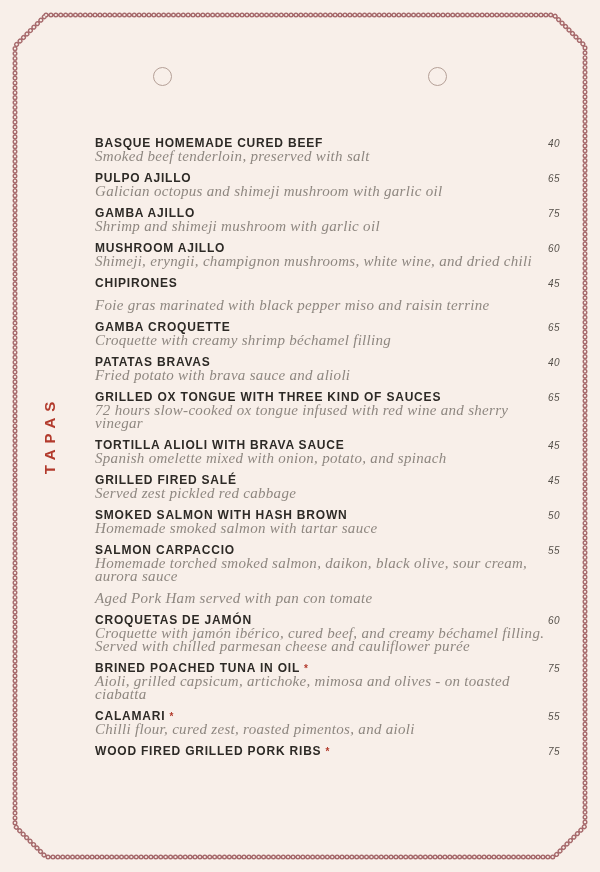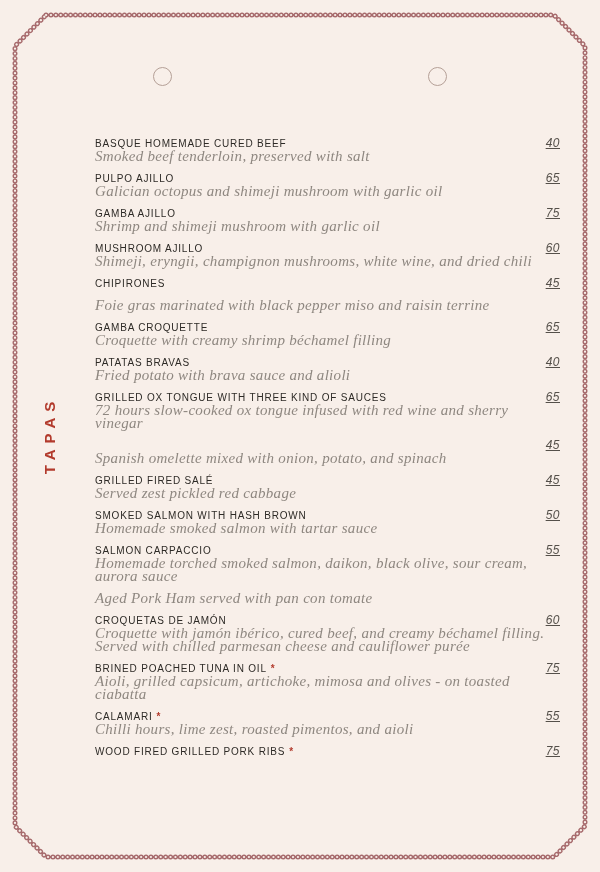--- a/index.html
+++ b/index.html
@@ -45,38 +45,37 @@
     left: 95px; top: 137px;
     width: 465px;
   }
   .menu-item { margin-bottom: 9px; }
   .item-head {
     display: flex;
     align-items: baseline;
     line-height: 13px;
   }
   .item-name {
-    font-size: 10px;
-    font-weight: normal;
+    font-size: 12px;
+    font-weight: bold;
     letter-spacing: 0.8px;
     color: #2d2a26;
   }
   .star {
     font-size: 10px;
     font-weight: bold;
     color: #b23a2c;
     margin-left: 4px;
   }
   .item-price {
     margin-left: auto;
-    font-size: 12px;
+    font-size: 10px;
     font-style: italic;
     color: #55504a;
     letter-spacing: 0.5px;
-    text-decoration: underline;
   }
   .item-desc {
     font-size: 15px;
     font-style: italic;
     color: #8e8780;
     letter-spacing: 0.3px;
     line-height: 13px;
     white-space: pre-line;
     font-family: Liberation Serif, serif;
   }
@@ -150,20 +149,21 @@
       </div>
       <div class="menu-item">
         <div class="item-head">
           <span class="item-name">GRILLED OX TONGUE WITH THREE KIND OF SAUCES</span>
           <span class="item-price">65</span>
         </div>
         <div class="item-desc">72 hours slow-cooked ox tongue infused with red wine and sherry vinegar</div>
       </div>
       <div class="menu-item">
         <div class="item-head">
+          <span class="item-name">TORTILLA ALIOLI WITH BRAVA SAUCE</span>
           <span class="item-price">45</span>
         </div>
         <div class="item-desc">Spanish omelette mixed with onion, potato, and spinach</div>
       </div>
       <div class="menu-item">
         <div class="item-head">
           <span class="item-name">GRILLED FIRED SALÉ</span>
           <span class="item-price">45</span>
         </div>
         <div class="item-desc">Served zest pickled red cabbage</div>
@@ -200,21 +200,21 @@
           <span class="item-price">75</span>
         </div>
         <div class="item-desc">Aioli, grilled capsicum, artichoke, mimosa and olives - on toasted ciabatta</div>
       </div>
       <div class="menu-item">
         <div class="item-head">
           <span class="item-name">CALAMARI</span>
           <span class="star">*</span>
           <span class="item-price">55</span>
         </div>
-        <div class="item-desc">Chilli hours, lime zest, roasted pimentos, and aioli</div>
+        <div class="item-desc">Chilli flour, cured zest, roasted pimentos, and aioli</div>
       </div>
       <div class="menu-item">
         <div class="item-head">
           <span class="item-name">WOOD FIRED GRILLED PORK RIBS</span>
           <span class="star">*</span>
           <span class="item-price">75</span>
         </div>
       </div>
     </div>
 

